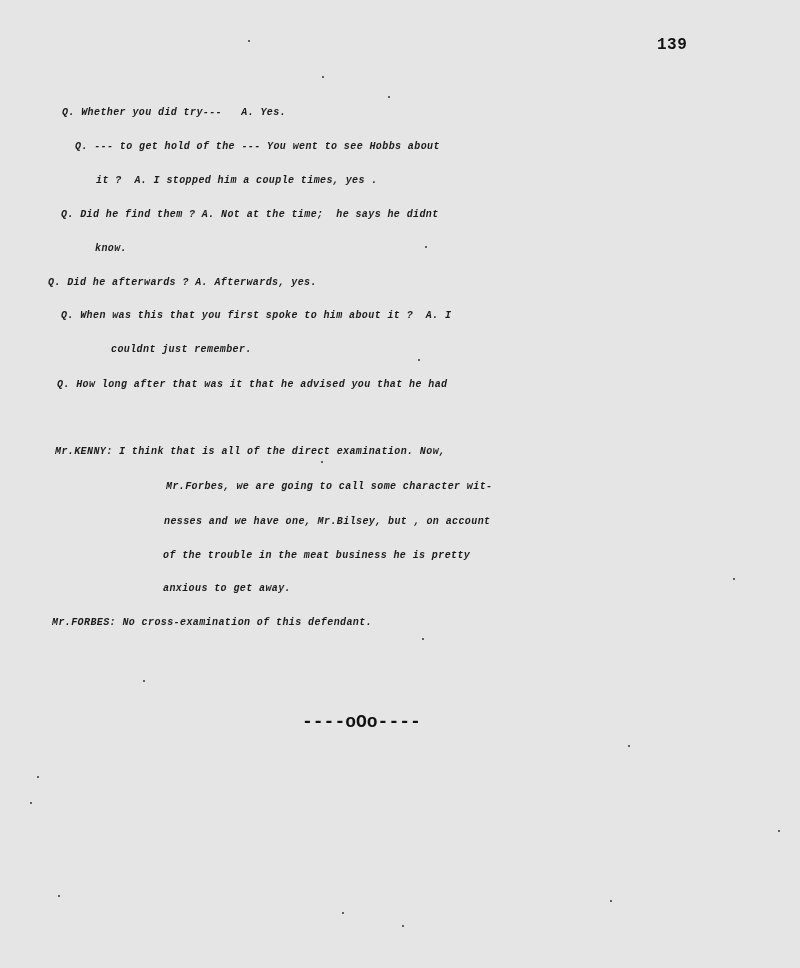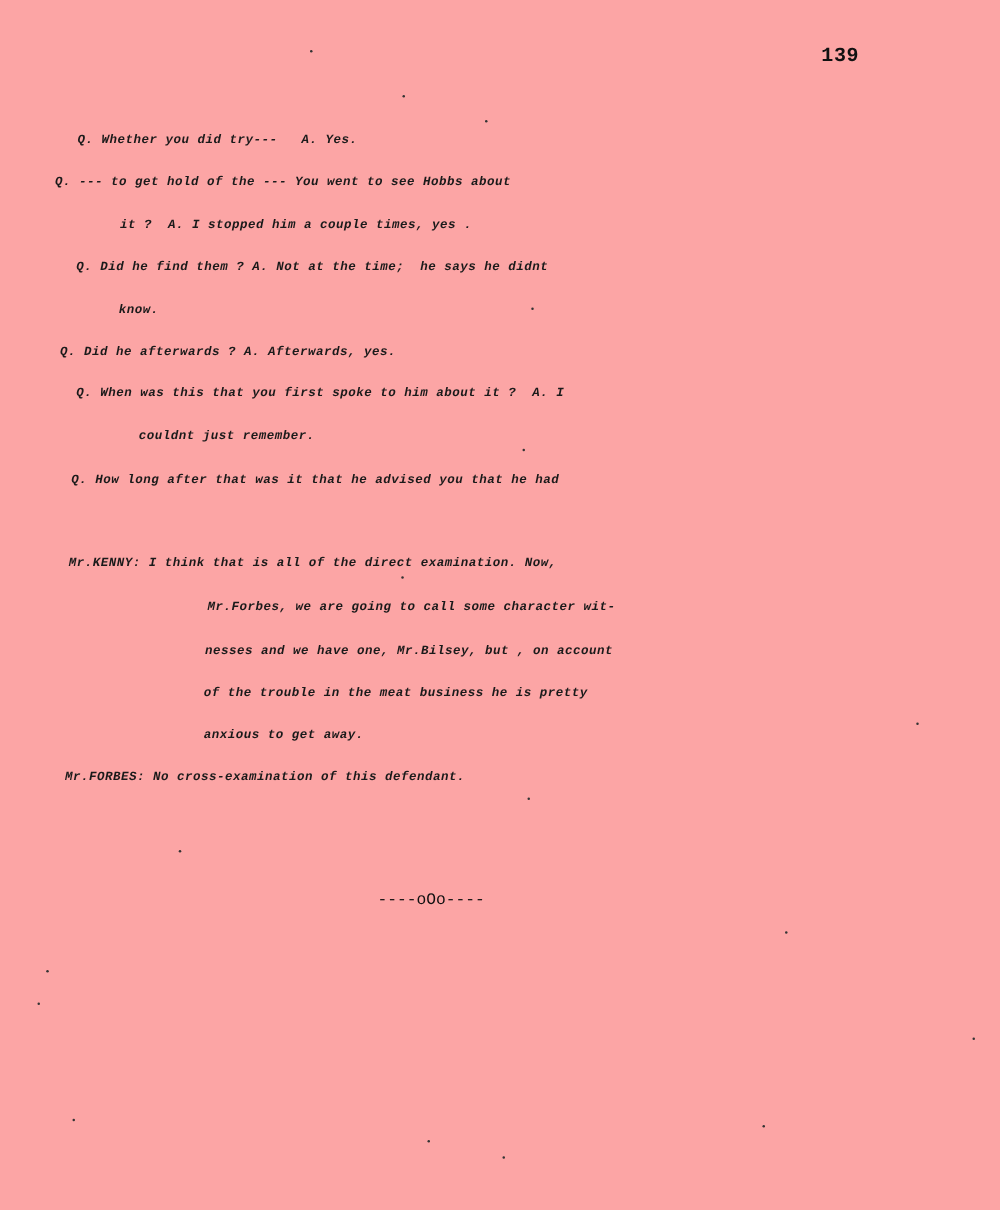--- a/index.html
+++ b/index.html
@@ -12,21 +12,21 @@
       height: 968px;
       position: relative;
       overflow: hidden;
       font-family: "Liberation Mono", "DejaVu Sans Mono", monospace;
       color: #111111;
     }
     .page {
       position: absolute;
       left: 0; top: 0;
       width: 800px; height: 968px;
-      background: #fca5a5;
+      background: #e5e5e5;
     }
     .line {
       position: absolute;
       white-space: pre;
       font-size: 10px;
       font-weight: bold;
       letter-spacing: 0.4px;
       line-height: 20px;
       color: #1a1a1a;
       font-style: italic;
@@ -37,41 +37,41 @@
       top: 36px;
       font-size: 16px;
       font-weight: bold;
       letter-spacing: 0.5px;
       white-space: pre;
     }
     .separator {
       position: absolute;
       left: 302px;
       top: 712px;
-      font-size: 13px;
-      font-weight: normal;
+      font-size: 18px;
+      font-weight: bold;
       letter-spacing: 0px;
       white-space: pre;
     }
     .speck {
       position: absolute;
       width: 2px;
       height: 2px;
       background: #333;
       border-radius: 1px;
     }
   </style>
 </head>
 <body>
 
 <div class="page">
   <div class="page-number">139</div>
 
   <div class="line" style="left:62px;top:103px;">Q. Whether you did try---   A. Yes.</div>
-  <div class="line" style="left:44px;top:137px;">Q. --- to get hold of the --- You went to see Hobbs about</div>
+  <div class="line" style="left:75px;top:137px;">Q. --- to get hold of the --- You went to see Hobbs about</div>
   <div class="line" style="left:96px;top:171px;">it ?  A. I stopped him a couple times, yes .</div>
   <div class="line" style="left:61px;top:205px;">Q. Did he find them ? A. Not at the time;  he says he didnt</div>
   <div class="line" style="left:95px;top:239px;">know.</div>
   <div class="line" style="left:48px;top:273px;text-align:right;">Q. Did he afterwards ? A. Afterwards, yes.</div>
   <div class="line" style="left:61px;top:306px;">Q. When was this that you first spoke to him about it ?  A. I</div>
   <div class="line" style="left:93px;top:340px;margin-left:18px;">couldnt just remember.</div>
   <div class="line" style="left:57px;top:375px;">Q. How long after that was it that he advised you that he had</div>
   <div class="line" style="left:55px;top:442px;">Mr.KENNY: I think that is all of the direct examination. Now,</div>
   <div class="line" style="left:166px;top:477px;">Mr.Forbes, we are going to call some character wit-</div>
   <div class="line" style="left:164px;top:512px;">nesses and we have one, Mr.Bilsey, but , on account</div>

